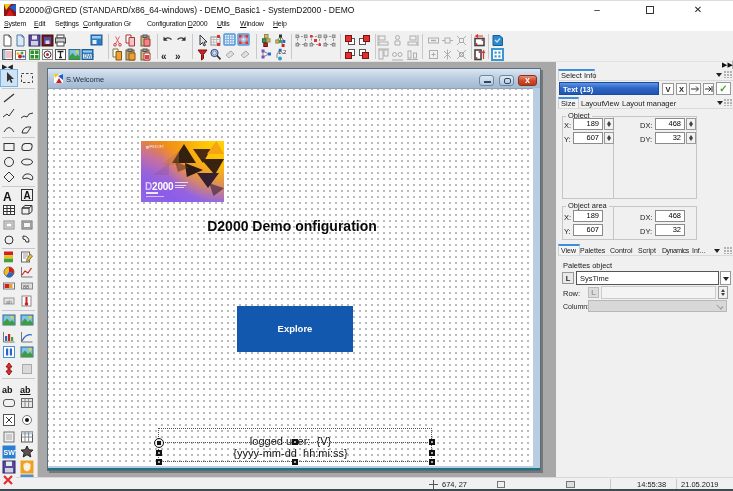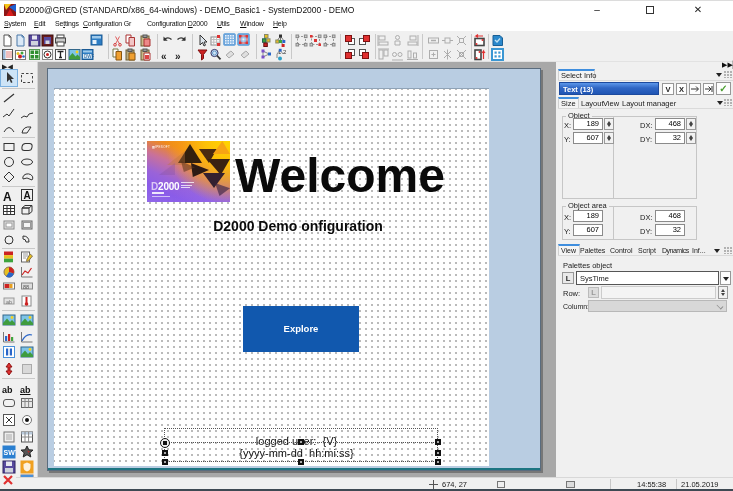--- a/index.html
+++ b/index.html
@@ -19,21 +19,21 @@
 .tsep{position:absolute;width:1px;background:#c9c9c9;top:3px;height:25px}
 #lefttools{position:absolute;left:0;top:62px;width:38px;height:415px;background:#f0f0f0;border-right:1px solid #d4d4d4}
 .lt{position:absolute;width:14px;height:14px}
 .lsep{position:absolute;left:2px;width:33px;height:1px;background:#c9c9c9}
 #mdi{position:absolute;left:38px;top:62px;width:518px;height:415px;background:#a8a8a8}
 #cw{position:absolute;left:47px;top:68px;width:494px;height:403px;background:#b9cde2;border:1px solid #5a6c7e;box-shadow:2px 2px 0 rgba(60,60,60,.45)}
 #cwtitle{position:absolute;left:0;top:0;width:492px;height:19px;background:linear-gradient(#dae6f2,#b6c9dd 55%,#a3b9d0)}
 #cwname{position:absolute;left:18px;top:6px;font-size:7.5px;color:#1d2c3c}
 .cwb{position:absolute;top:6px;height:11px;border-radius:3px;border:1px solid #6d87a1;background:linear-gradient(#dde9f5,#b3c9de)}
 #cwclose{background:linear-gradient(#ec8d74,#cf4b2c 50%,#b93a1d);border-color:#8c2f16;color:#fff;font-weight:bold;font-size:9px;text-align:center}
-#canvas{position:absolute;left:6px;top:19px;width:435px;height:378px;background:#fff;border-top:1px solid #8fa3b7;background-image:radial-gradient(circle at 1px 1px,#b9b9b9 0.7px,transparent 1.1px);background-size:6px 6px;background-position:-1px -1px}
+#canvas{position:absolute;left:0;top:19px;width:485px;height:378px;background:#fff;border-top:1px solid #8fa3b7;background-image:radial-gradient(circle at 1px 1px,#b9b9b9 0.7px,transparent 1.1px);background-size:6px 6px;background-position:-1px -1px}
 #cwbottom{position:absolute;left:0;bottom:0;width:492px;height:2px;background:#1d7582}
 #poster{position:absolute;left:93px;top:52px;width:83px;height:61px;overflow:hidden}
 #welcome{position:absolute;left:181px;top:59px;font-size:48px;font-weight:bold;color:#0a0a0a}
 #demoapp{position:absolute;left:54px;top:129px;width:380px;text-align:center;font-size:14px;font-weight:bold;color:#0a0a0a}
 #explore{position:absolute;left:189px;top:217px;width:116px;height:46px;background:#1158ae;color:#fff;font-weight:bold;font-size:9.5px;text-align:center;line-height:46px}
 .seltext{position:absolute;width:485px;text-align:center;font-size:11px;color:#111}
 .dotrect{position:absolute;border:1px dotted #555}
 .handle{position:absolute;width:6px;height:6px;background:#111}
 .handle:after{content:"";position:absolute;left:2px;top:2px;width:2px;height:2px;background:#aaa}
 #rpanel{position:absolute;left:556px;top:62px;width:177px;height:415px;background:#f0f0f0}
@@ -592,20 +592,36 @@
 <div class="lt" style="left:2px;top:411px"><svg width="14" height="14">
         <path d="M2,3 l8,8 M10,3 l-8,8" stroke="#e03030" stroke-width="2.2"></path>
       </svg></div>
 <div class="lt" style="left:20px;top:411px"><svg width="14" height="14">
         <rect x="1" y="2" width="12" height="10" fill="#fff" stroke="#777"></rect>
         <rect x="1" y="2" width="12" height="2.5" fill="#4a90d9"></rect>
         <ellipse cx="5" cy="8.5" rx="2.5" ry="1.8" fill="#3da43d"></ellipse>
       </svg></div>
 </div>
 <div id="cw">
+ <div id="cwtitle">
+  <svg class="abs" style="left:6px;top:5px" width="9" height="9">
+        <rect width="9" height="9" fill="#fff"></rect>
+        <path d="M0,0 L5,0 L1,4 Z" fill="#f5c518"></path>
+        <path d="M9,0 L9,6 L4,2 Z" fill="#1d5fd0"></path>
+        <path d="M2,9 L8,9 L5,4 Z" fill="#d91c1c"></path>
+      </svg>
+  <div id="cwname">S.Welcome</div>
+  <div class="cwb" style="left:431px;width:15px">
+        <div class="abs" style="left:4px;top:5px;width:7px;height:2px;background:#33465c"></div>
+      </div>
+  <div class="cwb" style="left:451px;width:15px">
+        <div class="abs" style="left:4px;top:2px;width:7px;height:6px;border:1px solid #33465c;border-radius:2px"></div>
+      </div>
+  <div class="cwb" id="cwclose" style="left:470px;width:19px;line-height:9px">x</div>
+ </div>
  <div id="canvas">
   <div id="poster">
 <div class="abs" style="left:0;top:0;width:83px;height:61px;background:radial-gradient(circle at 97% 0%,#ffd400 0%,#fec007 22%,rgba(250,160,20,0.6) 45%,rgba(250,160,20,0) 62%),radial-gradient(circle at 100% 100%,rgba(145,102,238,0.85) 0%,rgba(145,102,238,0.5) 28%,rgba(145,102,238,0) 55%),linear-gradient(203deg,#f0930f 0%,#ef8a1a 30%,#c9719a 48%,#9a63d8 66%,#8a5ce8 82%,#9168ea 100%)"></div>
 <div class="abs" style="left:31px;top:3px;width:24px;height:19px;background:#33200e;clip-path:polygon(50% 0,100% 100%,0 100%)"></div>
 <div class="abs" style="left:52px;top:8px;width:18px;height:14px;background:#4a2a10;clip-path:polygon(0 0,100% 0,55% 100%)"></div>
 <div class="abs" style="left:66px;top:0px;width:17px;height:13px;background:#f7a414;clip-path:polygon(0 100%,55% 0,100% 100%)"></div>
 <div class="abs" style="left:60px;top:18px;width:23px;height:16px;background:#3a2212;clip-path:polygon(0 0,100% 0,60% 100%)"></div>
 <div class="abs" style="left:44px;top:22px;width:18px;height:14px;background:#2c1a14;clip-path:polygon(0 0,100% 50%,10% 100%)"></div>
 <div class="abs" style="left:56px;top:32px;width:22px;height:15px;background:#342030;clip-path:polygon(0 0,100% 0,50% 100%)"></div>
 <div class="abs" style="left:68px;top:42px;width:15px;height:13px;background:rgba(60,35,70,0.65);clip-path:polygon(0 0,100% 40%,30% 100%)"></div>
@@ -613,21 +629,20 @@
 <div class="abs" style="left:12px;top:22px;width:16px;height:12px;background:rgba(130,80,160,0.3);clip-path:polygon(0 100%,100% 0,100% 100%)"></div>
 <div class="abs" style="left:34px;top:20px;width:14px;height:11px;background:rgba(90,50,30,0.55);clip-path:polygon(0 0,100% 60%,20% 100%)"></div>
 <div class="abs" style="left:5px;top:3.5px;color:#fff;font-size:3px;letter-spacing:0.3px;opacity:0.95">▩IPESOFT</div>
 <div class="abs" style="left:4px;top:40px;color:#ddc8f5;font-size:10px;font-weight:bold;letter-spacing:-0.2px">D<span style="color:#fff">2000</span></div>
 <div class="abs" style="left:34px;top:41px;width:13px;height:1px;background:rgba(255,255,255,0.75)"></div>
 <div class="abs" style="left:34px;top:43.5px;width:11px;height:1px;background:rgba(255,255,255,0.75)"></div>
 <div class="abs" style="left:34px;top:46px;width:9px;height:1px;background:rgba(255,255,255,0.75)"></div>
 <div class="abs" style="left:5px;top:51px;width:12px;height:1.5px;background:rgba(255,255,255,0.85)"></div>
 <div class="abs" style="left:5px;top:55px;width:18px;height:1px;background:rgba(255,255,255,0.6)"></div>
   </div>
-  <div id="welcome">Welcome</div>
   <div id="demoapp">D2000 Demo onfiguration</div>
   <div id="explore">Explore</div>
   <div class="seltext" style="left:0px;top:346px">logged user:&nbsp;&nbsp;{V}</div>
   <div class="seltext" style="left:0px;top:358px">{yyyy-mm-dd&nbsp;&nbsp;hh:mi:ss}</div>
   <div class="dotrect" style="left:110px;top:339px;width:274px;height:15px"></div>
   <div class="dotrect" style="left:110px;top:353px;width:274px;height:20px"></div>
   <div class="abs" style="left:106px;top:349px;width:10px;height:10px;border:1px solid #111;border-radius:50%;background:#eee">
         <div style="position:absolute;left:2px;top:2px;width:4px;height:4px;background:#111"></div>
       </div>
   <div class="handle" style="left:108px;top:361px"></div>

